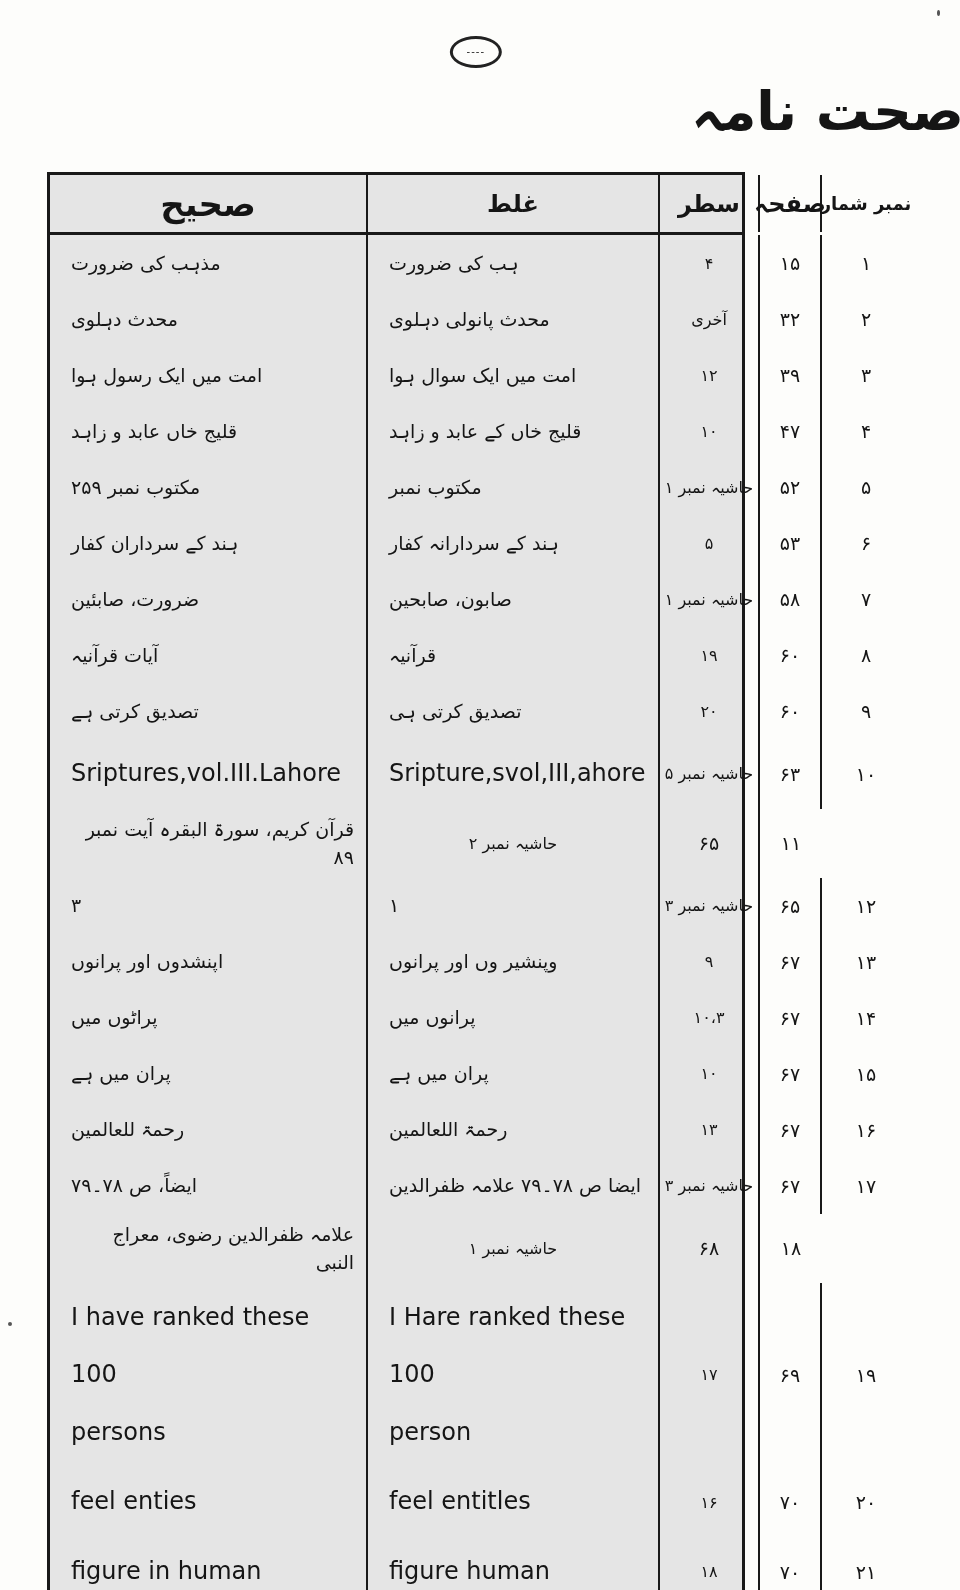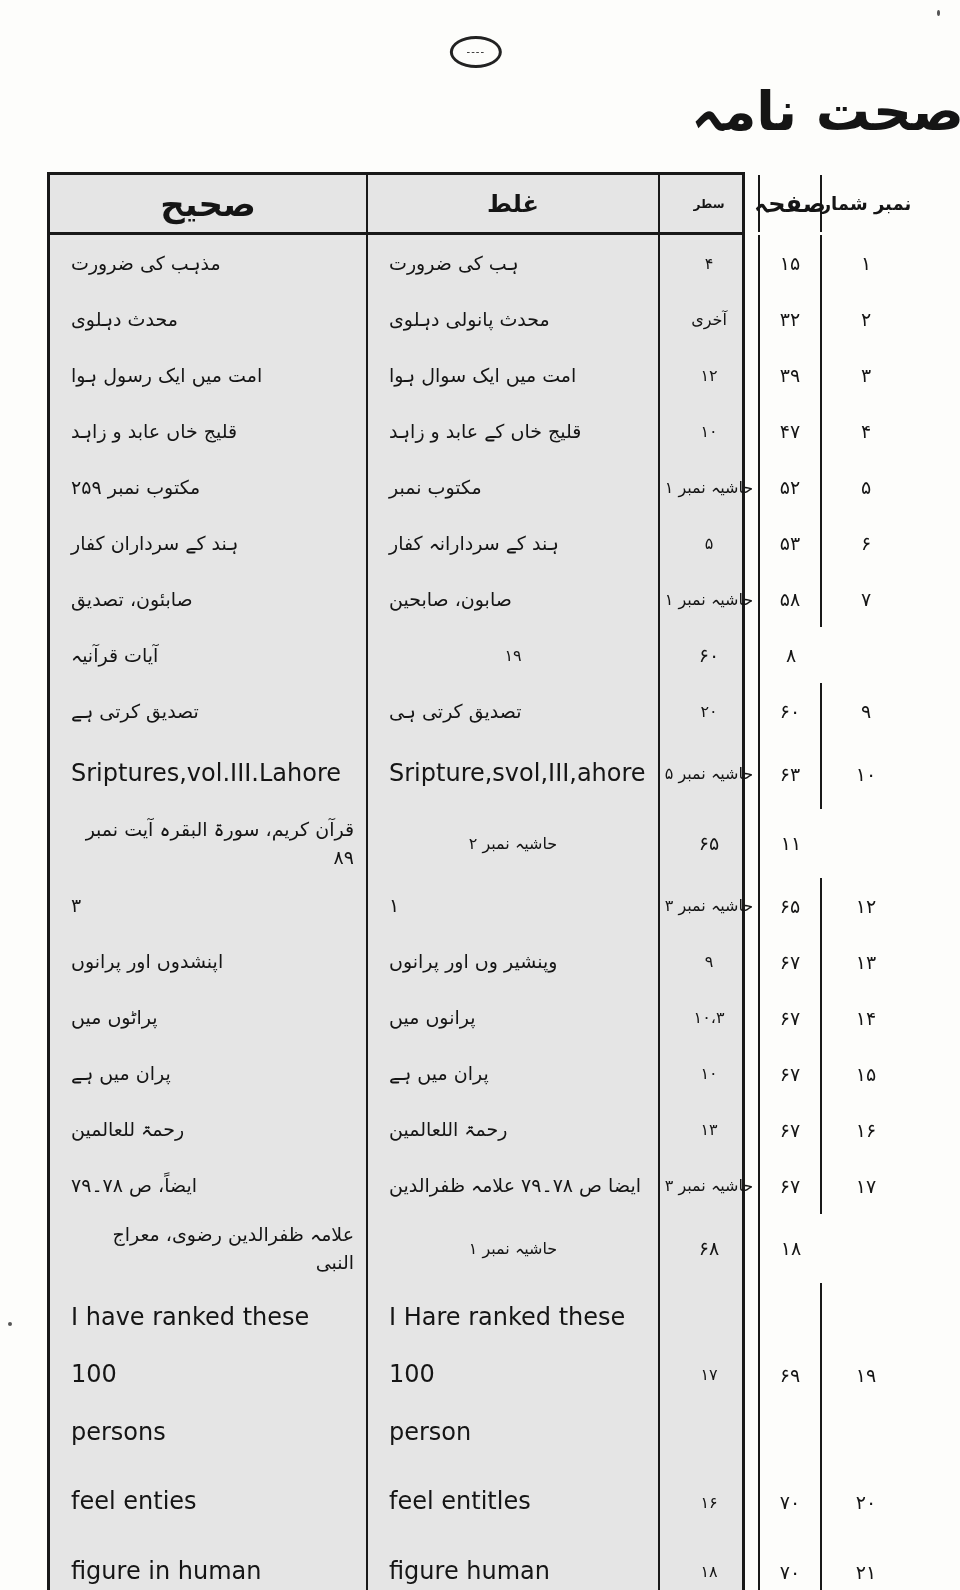--- a/index.html
+++ b/index.html
@@ -56,21 +56,21 @@
     border-right:2px solid #191919;
     padding:6px 12px;
     display:flex; align-items:center;
     min-height:56px;
   }
   .cell:last-child { border-right:none; }
 
   .hc { justify-content:center; font-weight:700; direction:rtl; }
   .thead .c-correct { font-size:34px; }
   .thead .c-wrong   { font-size:24px; }
-  .thead .c-line    { font-size:12px; }
+  .thead .c-line    { font-size:24px; }
   .thead .c-page    { font-size:24px; }
   .thead .c-serial  { font-size:18px; white-space:nowrap; }
 
   .body .c-correct, .body .c-wrong {
     direction:rtl;
     justify-content:flex-end;
     text-align:right;
     font-size:19px;
     line-height:1.5;
     white-space:pre-line;
@@ -162,29 +162,30 @@
 
   <div class="trow">
     <div class="cell c-correct">ہند کے سرداران کفار</div>
     <div class="cell c-wrong">ہند کے سردارانہ کفار</div>
     <div class="cell c-line">۵</div>
     <div class="cell c-page">۵۳</div>
     <div class="cell c-serial">۶</div>
   </div>
 
   <div class="trow">
-    <div class="cell c-correct">صابئون، تصدیق</div>
+    <div class="cell c-correct">ضرورت، صابئین</div>
     <div class="cell c-wrong">صابون، صابحین</div>
     <div class="cell c-line">حاشیہ نمبر ۱</div>
     <div class="cell c-page">۵۸</div>
     <div class="cell c-serial">۷</div>
   </div>
 
   <div class="trow">
     <div class="cell c-correct">آیات قرآنیہ</div>
+    <div class="cell c-wrong">قرآنیہ</div>
     <div class="cell c-line">۱۹</div>
     <div class="cell c-page">۶۰</div>
     <div class="cell c-serial">۸</div>
   </div>
 
   <div class="trow">
     <div class="cell c-correct">تصدیق کرتی ہے</div>
     <div class="cell c-wrong">تصدیق کرتی ہی</div>
     <div class="cell c-line">۲۰</div>
     <div class="cell c-page">۶۰</div>

